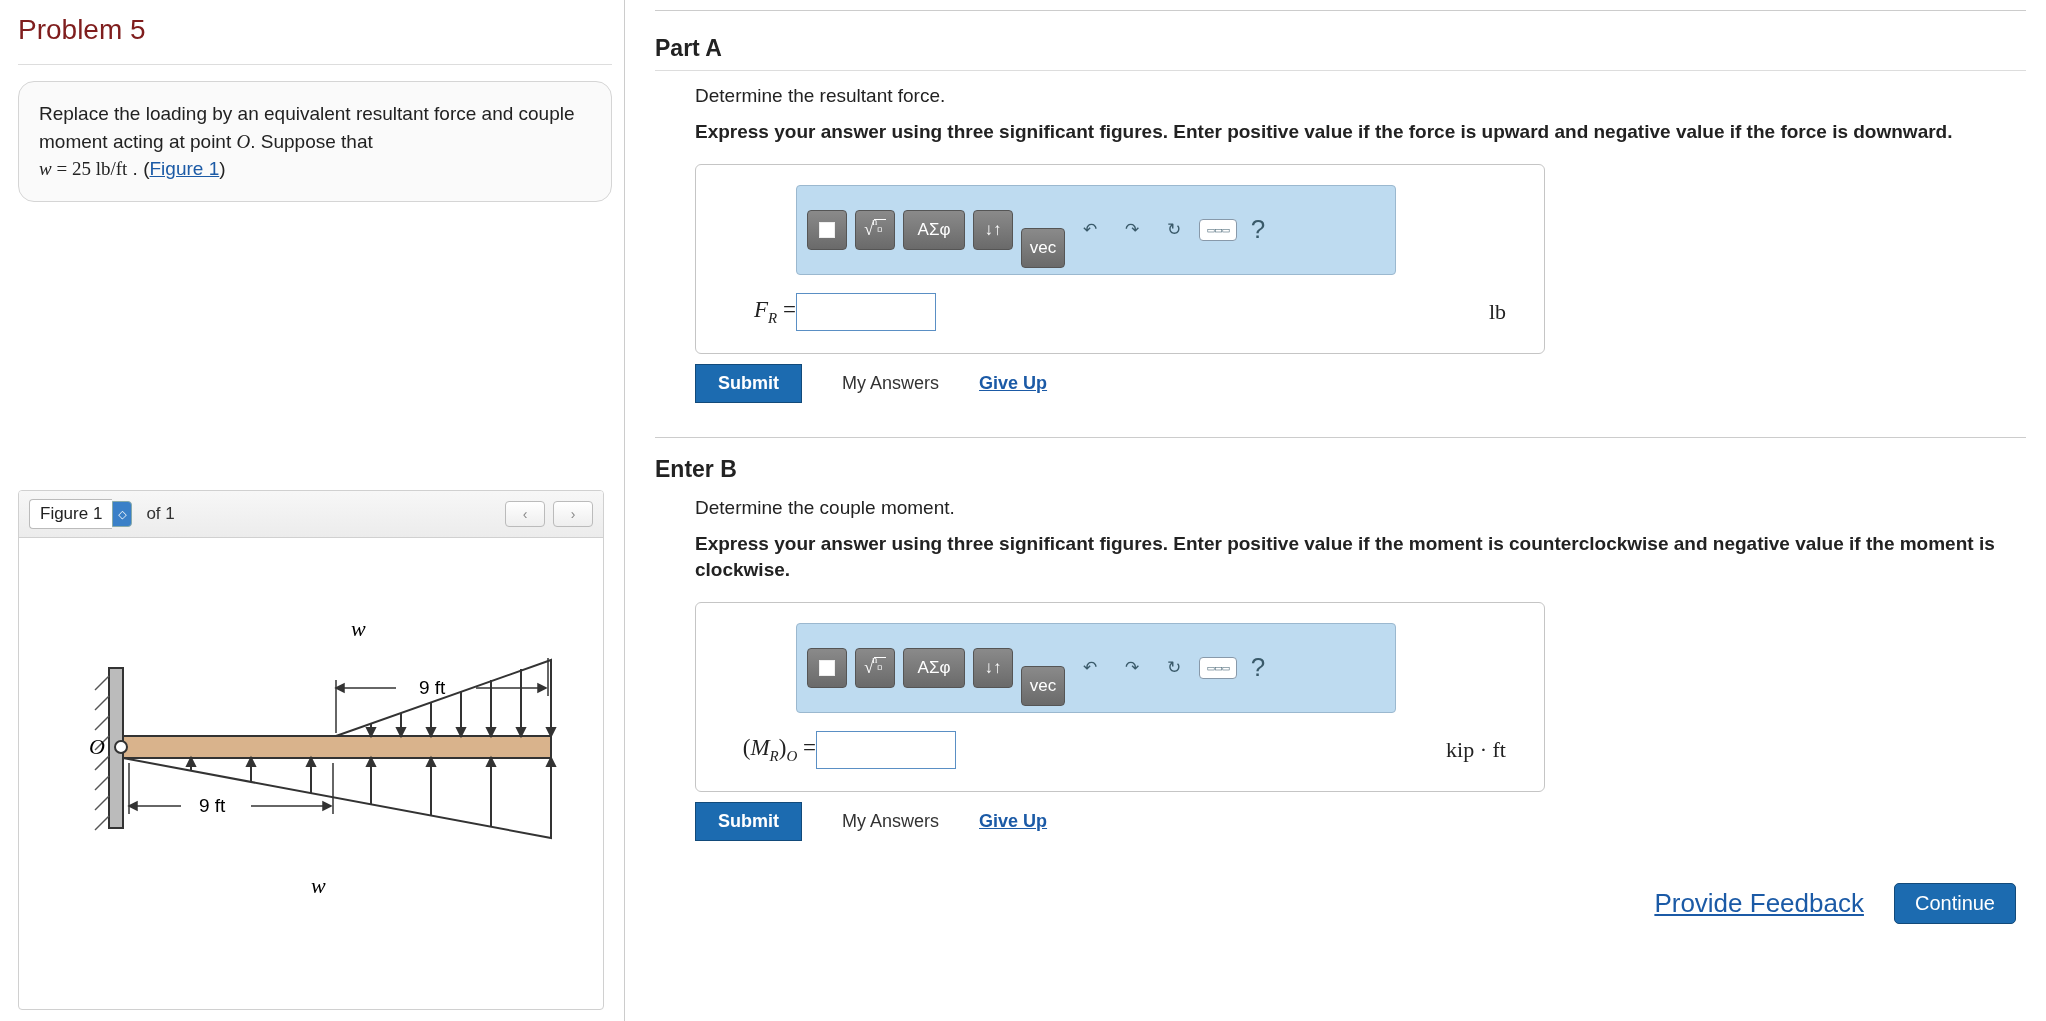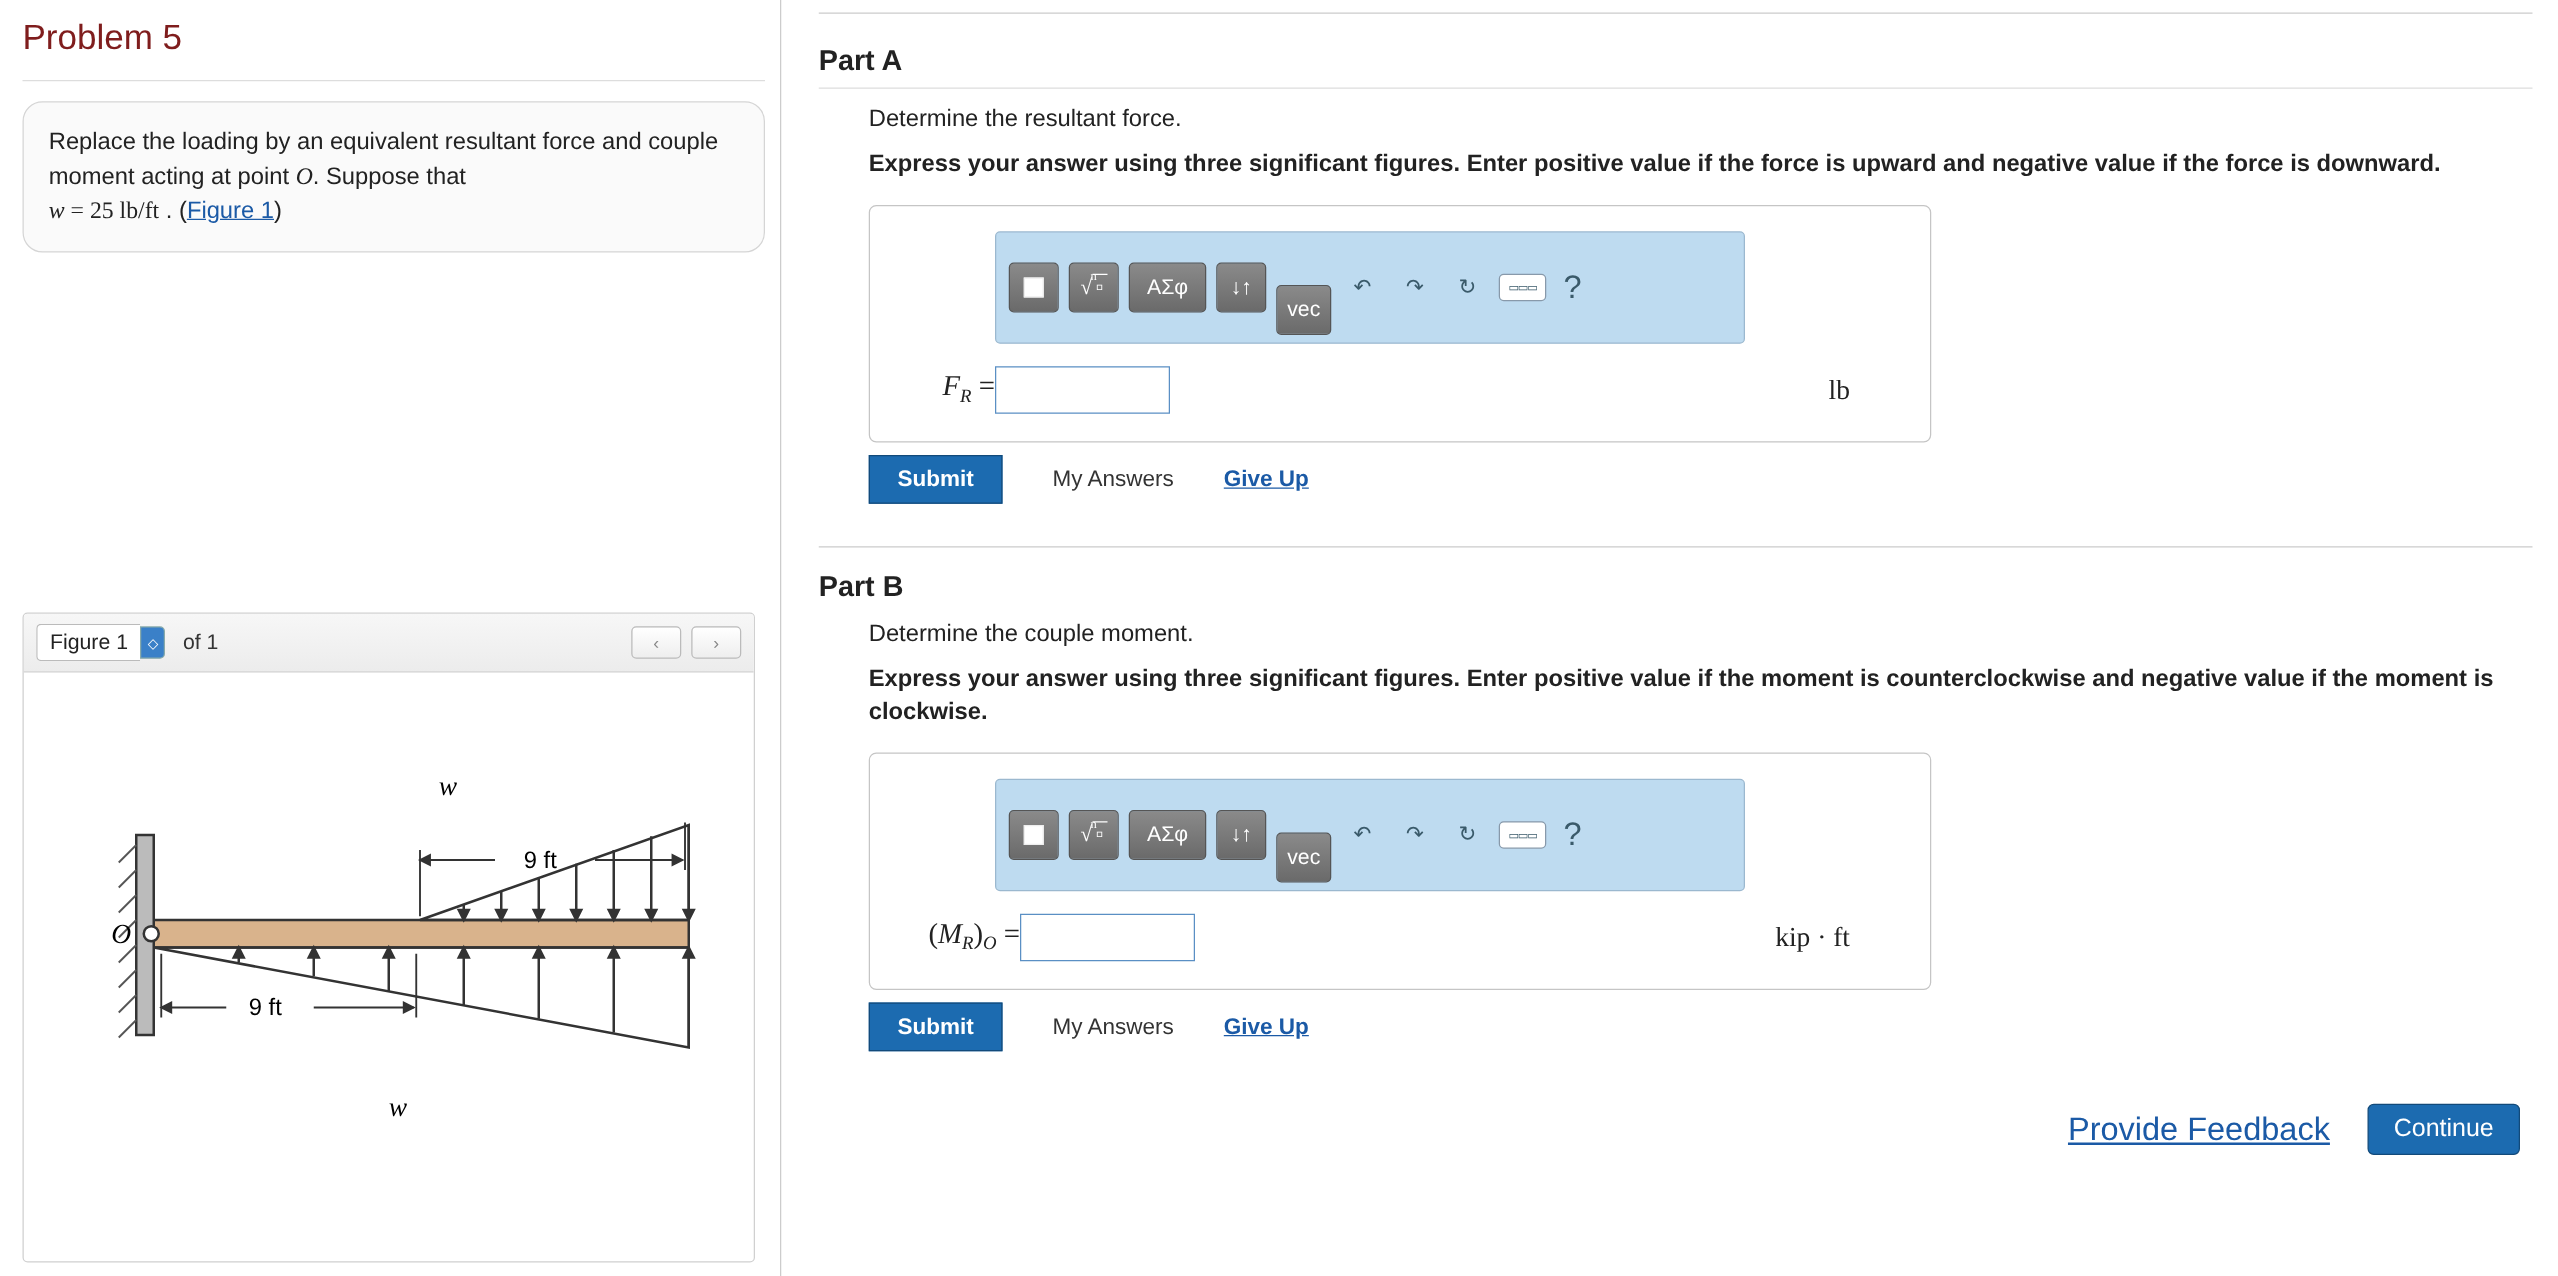--- a/index.html
+++ b/index.html
@@ -176,21 +176,21 @@
     border: 1px solid #5a8fc4;
     width: 140px;
     height: 38px;
     font-size: 18px;
     padding: 4px 6px;
   }
   .eq-unit {
     font-family: 'Times New Roman', serif;
     font-size: 22px;
     margin-left: auto;
-    margin-right: 44px;
+    margin-right: 18px;
   }
   .action-row {
     display: flex;
     align-items: center;
     gap: 40px;
     padding: 10px 0 24px 0;
   }
   .submit-btn {
     background: #1c6bb0;
     border: 1px solid #124a7a;
@@ -369,21 +369,21 @@
     </div>
     <div class="action-row">
       <button class="submit-btn">Submit</button>
       <span class="myanswers">My Answers</span>
       <a href="#" class="giveup">Give Up</a>
     </div>
   </div>
 
   <div class="hr2"></div>
 
-  <div class="part-title" style="border-bottom:none;padding-bottom:0">Part B</div>
+  <div class="part-title" style="border-bottom:none;padding-bottom:0">Enter B</div>
   <div class="part-body">
     <div class="question-text">Determine the couple moment.</div>
     <div class="instruction-text">Express your answer using three significant figures. Enter positive value if the moment is counterclockwise and negative value if the moment is clockwise.</div>
 
     <div class="answer-box">
       <div class="toolbar">
         <div class="tbtn dark sq">
             <span class="stop-square"></span>
           </div>
         <div class="tbtn dark sq" style="font-family:'Times New Roman',serif;font-size:17px;">

